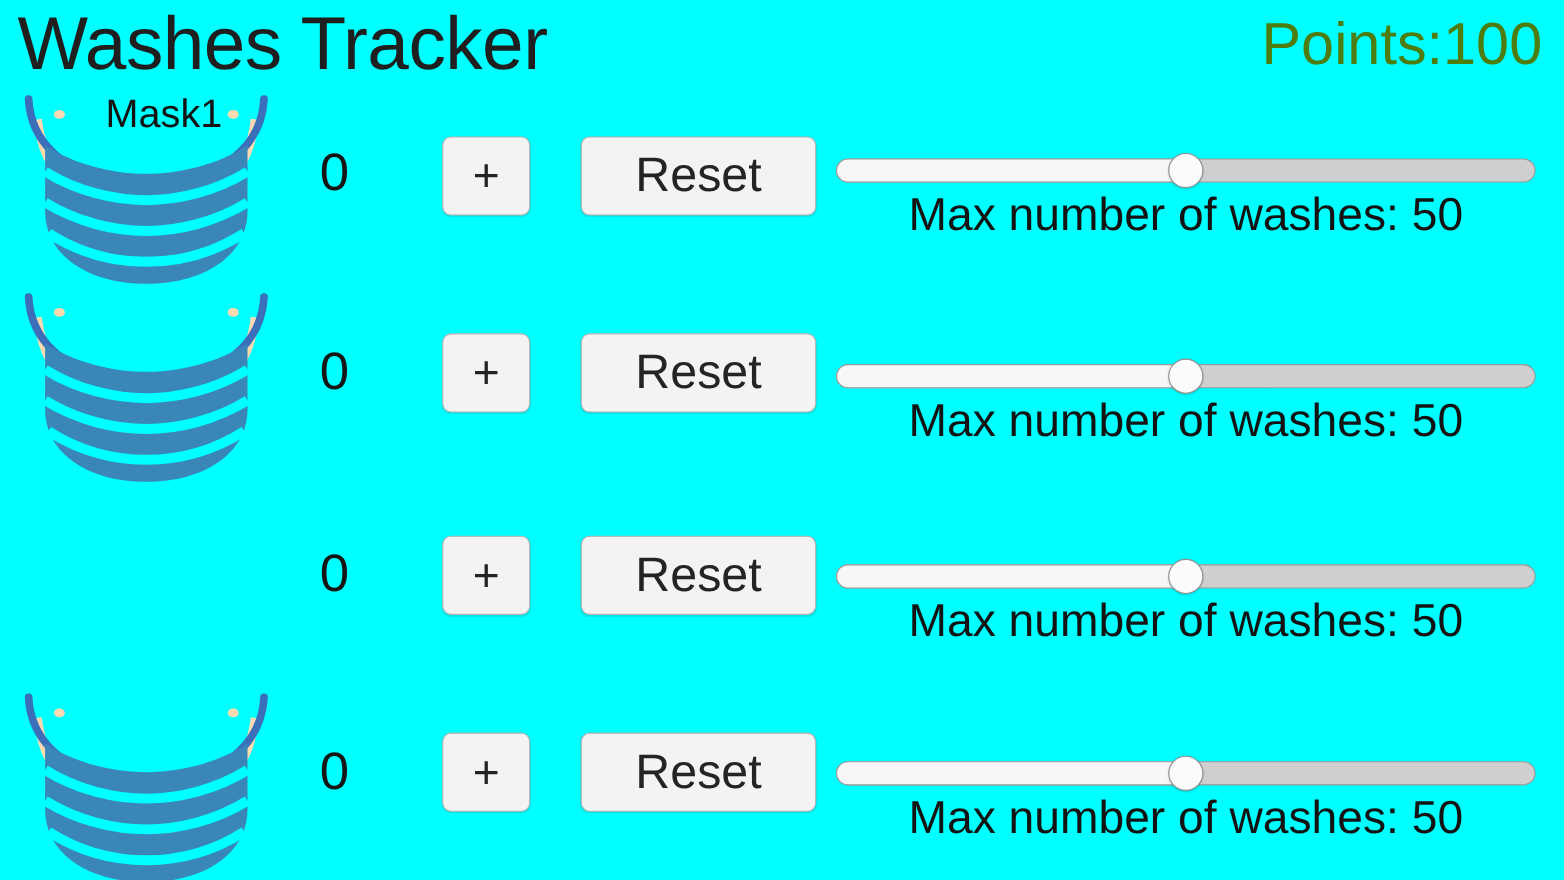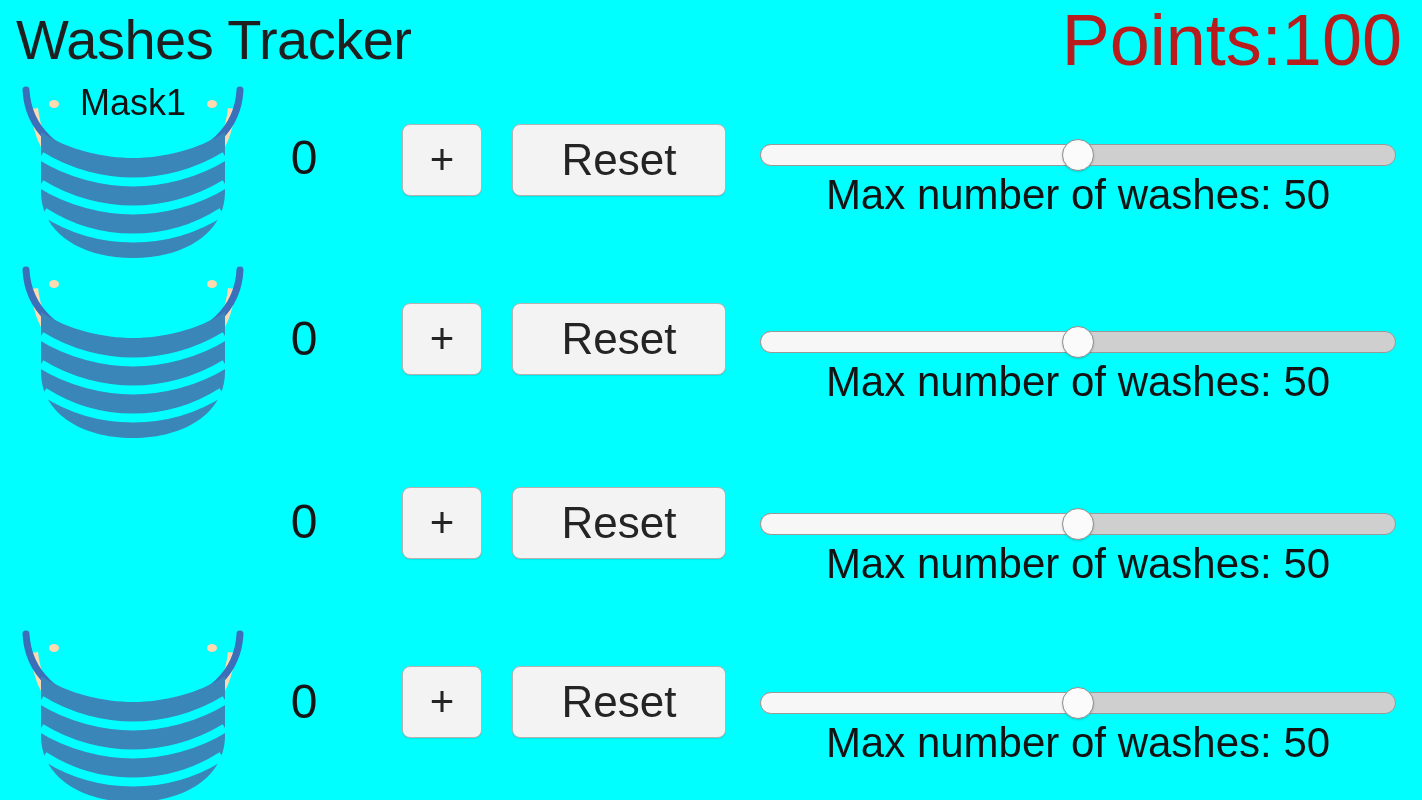--- a/index.html
+++ b/index.html
@@ -17,55 +17,55 @@
 
   
   .header {
     position: absolute;
     top: 0; left: 0;
     width: 1422px; height: 78px;
   }
   .app-title {
     position: absolute;
     left: 16px; top: 6px;
-    font-size: 56px;
+    font-size: 68px;
     line-height: 68px;
     font-weight: 400;
     color: #1f1f1f;
     letter-spacing: -0.5px;
     white-space: nowrap;
   }
   .points {
     position: absolute;
     right: 20px; top: 7px;
-    font-size: 72px;
+    font-size: 54px;
     line-height: 66px;
     font-weight: 400;
-    color: #b91c1c;
+    color: #4d7c0f;
     white-space: nowrap;
   }
 
   
   .row {
     position: absolute;
     left: 0;
     width: 1422px;
     height: 181px;
   }
 
   
   .mask-cell {
     position: absolute;
     left: 8px; top: -4px;
     width: 250px; height: 180px;
   }
   .mask-svg { display: block; width: 250px; height: 180px; }
   .mask-label {
     position: absolute;
-    left: 0; top: 2px;
+    left: 16px; top: 2px;
     width: 250px;
     text-align: center;
     font-size: 36px;
     line-height: 42px;
     color: #131313;
     z-index: 3;
     pointer-events: none;
     white-space: nowrap;
   }
 
@@ -95,21 +95,21 @@
     cursor: pointer;
     box-shadow: 0 1px 1px rgba(0,0,0,0.10);
   }
   .btn-plus {
     left: 402px;
     width: 80px; height: 72px;
     font-size: 42px;
     line-height: 42px;
   }
   .btn-reset {
-    left: 512px;
+    left: 528px;
     width: 214px; height: 72px;
     font-size: 44px;
     line-height: 44px;
   }
 
   
   .slider-wrap {
     position: absolute;
     left: 760px;
     width: 636px;

